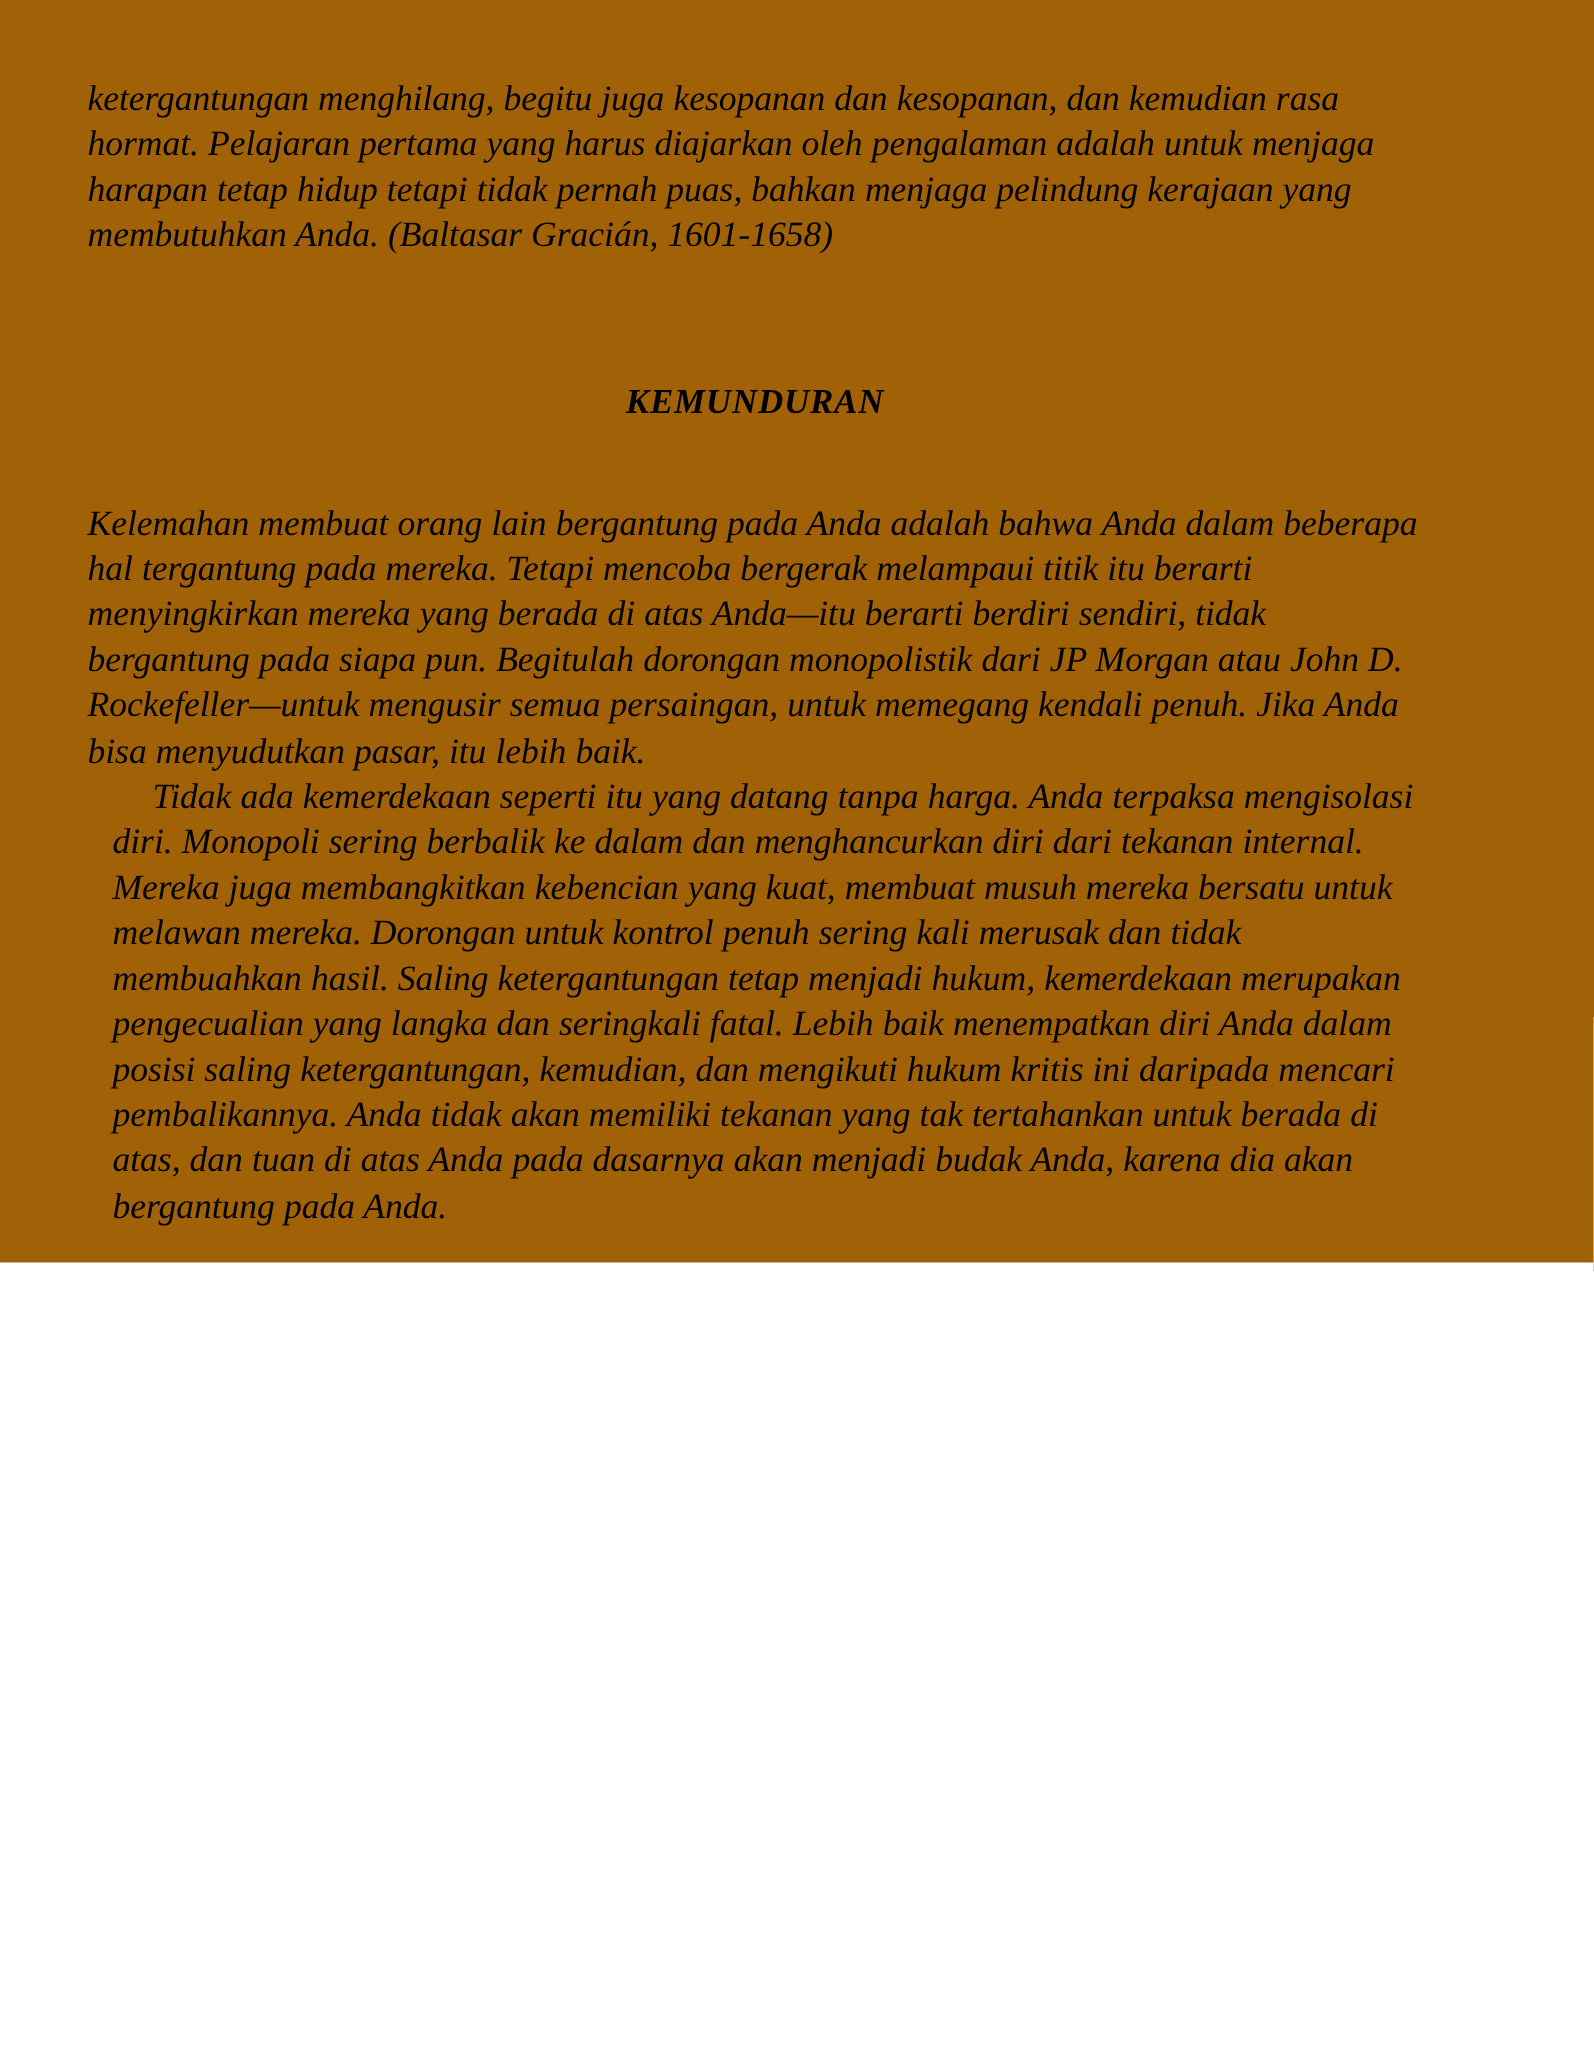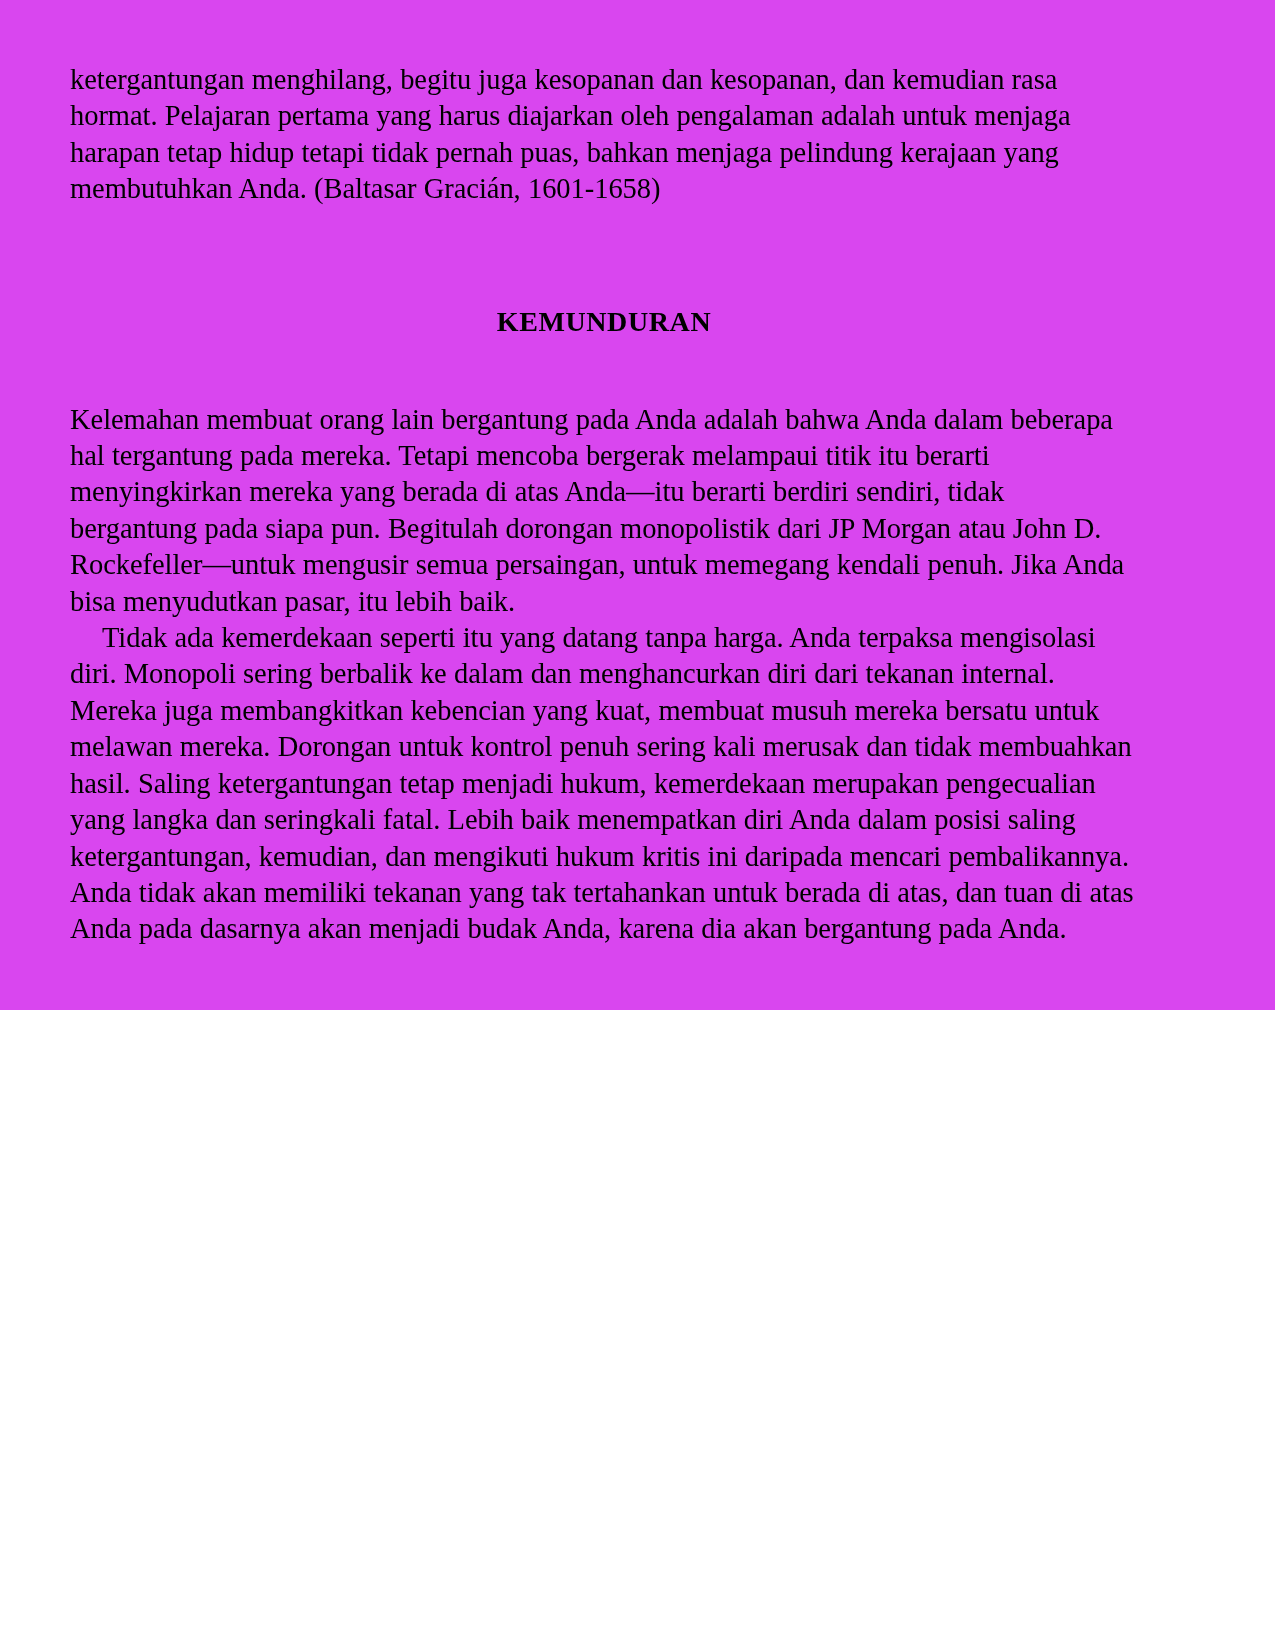--- a/index.html
+++ b/index.html
@@ -11,22 +11,23 @@
     width: 1275px;
     height: 1650px;
     font-family: "Liberation Serif", "DejaVu Serif", serif;
     color: #000000;
     -webkit-font-smoothing: antialiased;
   }
   .page {
     position: relative;
     width: 1275px;
     height: 1330px;
-    background: #d946ef;
+    background: #a16207;
     box-sizing: border-box;
+    font-style: italic;
   }
   .text-column {
     position: absolute;
     left: 70px;
     top: 62px;
     width: 1068px;
   }
   .para {
     font-size: 28.5px;
     line-height: 36.4px;
@@ -49,20 +50,21 @@
   }
   .heading-block {
     margin-top: 96px;
     margin-bottom: 62px;
   }
   .para-body {
     margin: 0;
   }
   .para-indent {
     text-indent: 32px;
+    margin-left: 20px;
   }
   .blank-area {
     position: absolute;
     left: 0;
     top: 1010px;
     width: 1275px;
     height: 640px;
     background: #ffffff;
   }
 </style>

